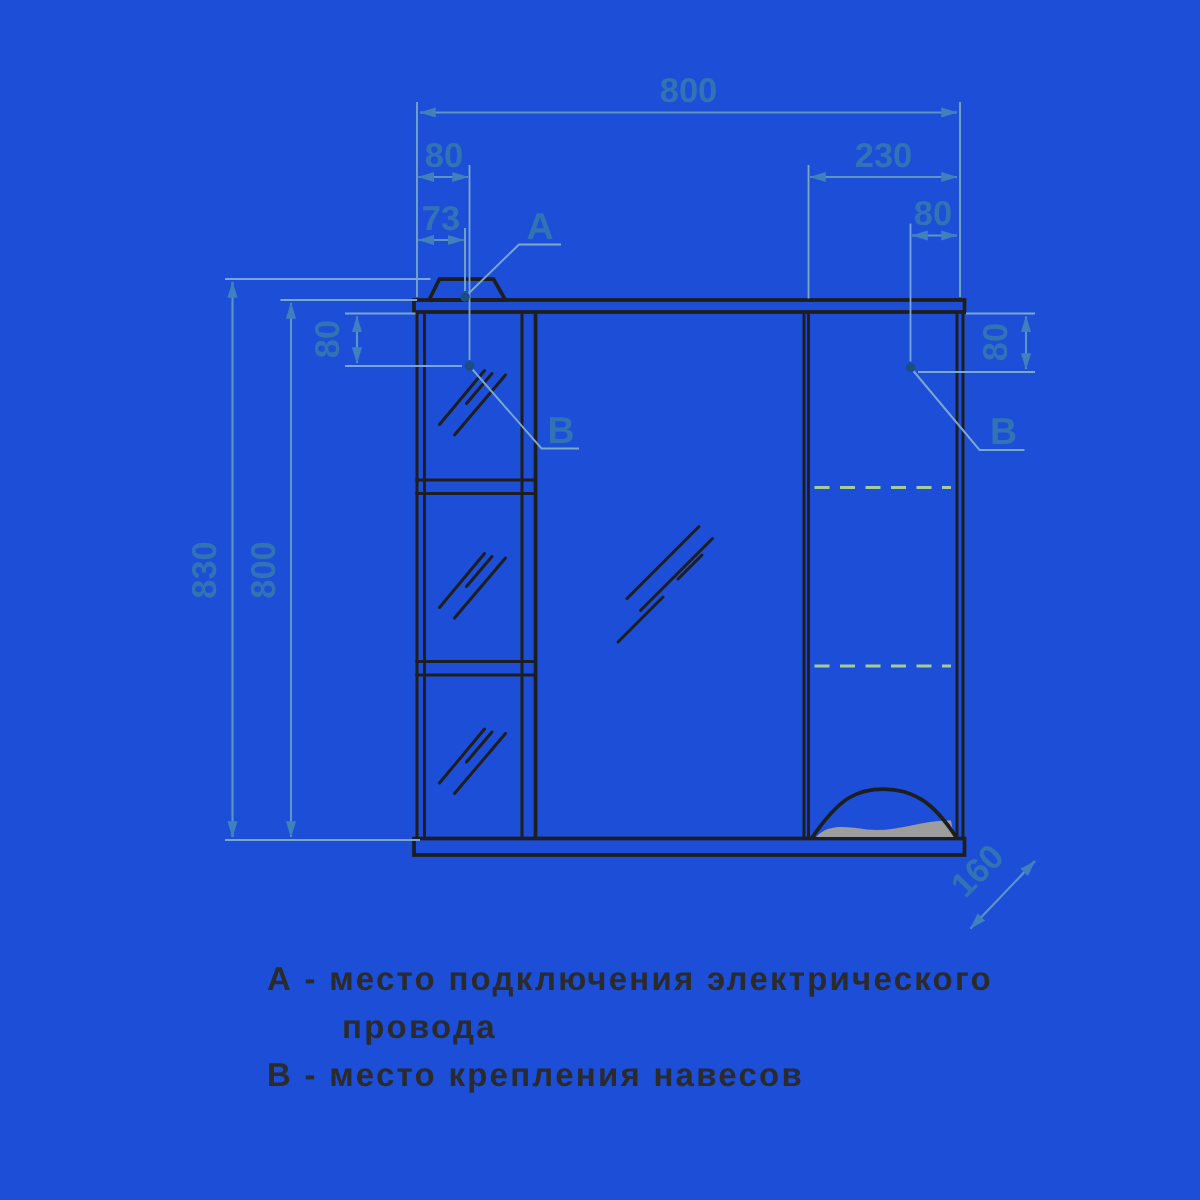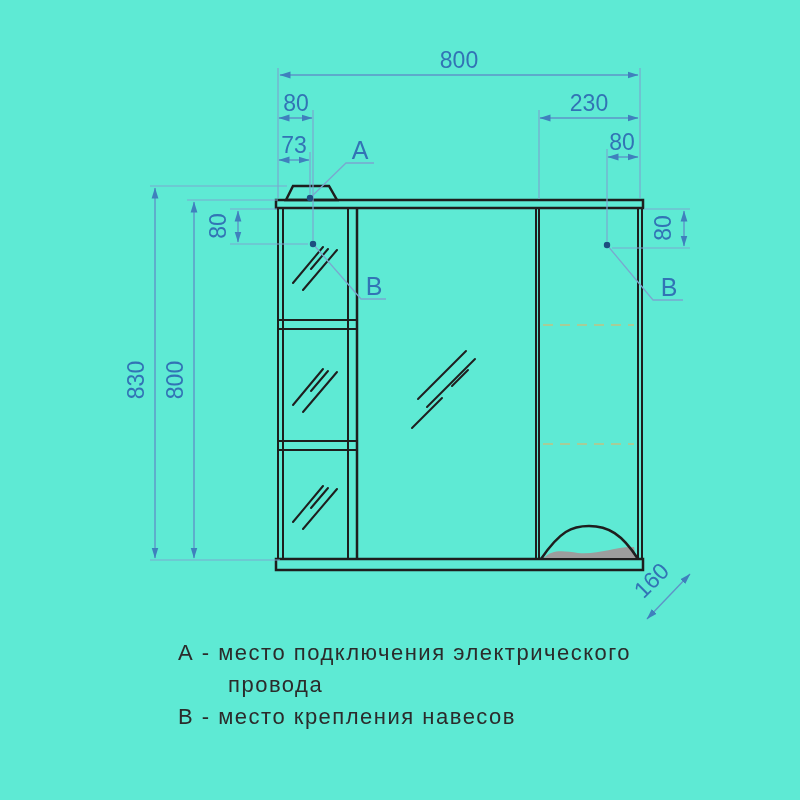--- a/index.html
+++ b/index.html
@@ -1,17 +1,17 @@
 <!DOCTYPE html>
 <html><head>
 <meta charset="utf-8">
 <style>
   html,body{margin:0;padding:0;background:#ffffff;}
-  #canvas{position:relative;width:800px;height:800px;background:#5eead4;overflow:hidden;
-          font-family:"Liberation Sans",sans-serif;}
+  #canvas{position:relative;width:800px;height:800px;background:#1d4ed8;overflow:hidden;
+          font-family:"Liberation Sans",sans-serif;font-weight:bold;}
   svg{position:absolute;left:0;top:0;}
   .black{stroke:#1e1e1e;fill:none;}
   .w2{stroke-width:2px;}
   .w25{stroke-width:2.5px;}
   .hatch{stroke:#1e1e1e;stroke-width:2px;stroke-linecap:round;fill:none;}
   .dimline{stroke:#5e94c8;stroke-width:1.4px;fill:none;}
   .extline{stroke:#7aa7cf;stroke-width:1.2px;fill:none;}
   .leader{stroke:#7aa7cf;stroke-width:1.3px;fill:none;}
   .dimtext{fill:#3273b5;font-size:23px;text-anchor:middle;}
   .labeltext{fill:#3273b5;font-size:25px;text-anchor:middle;}

